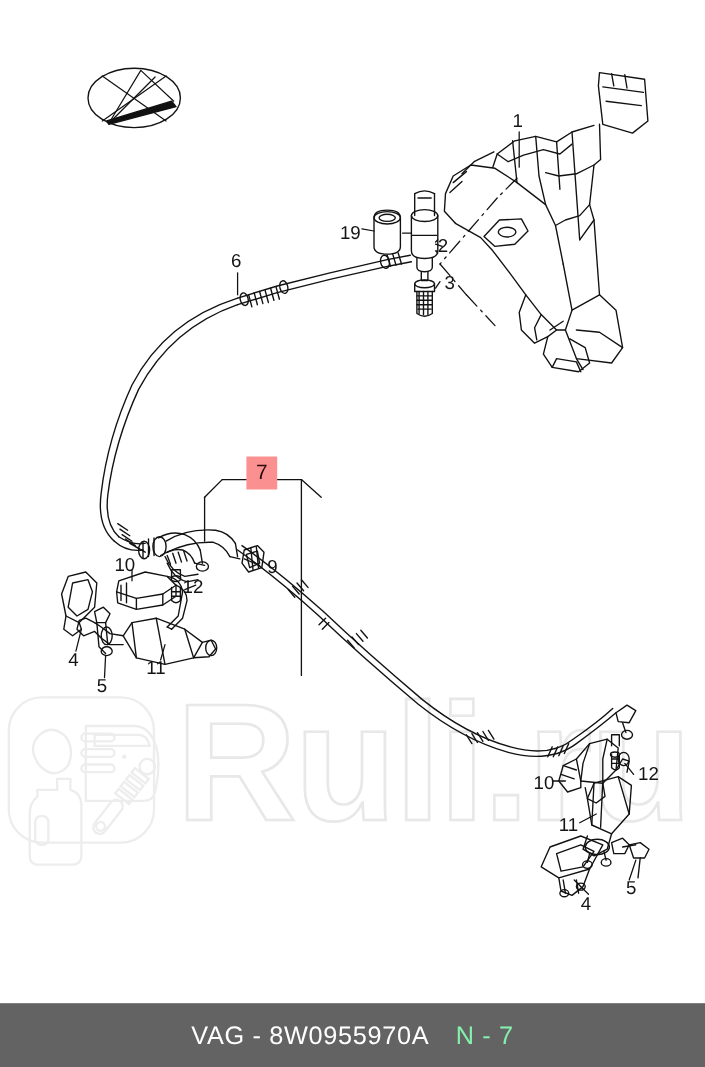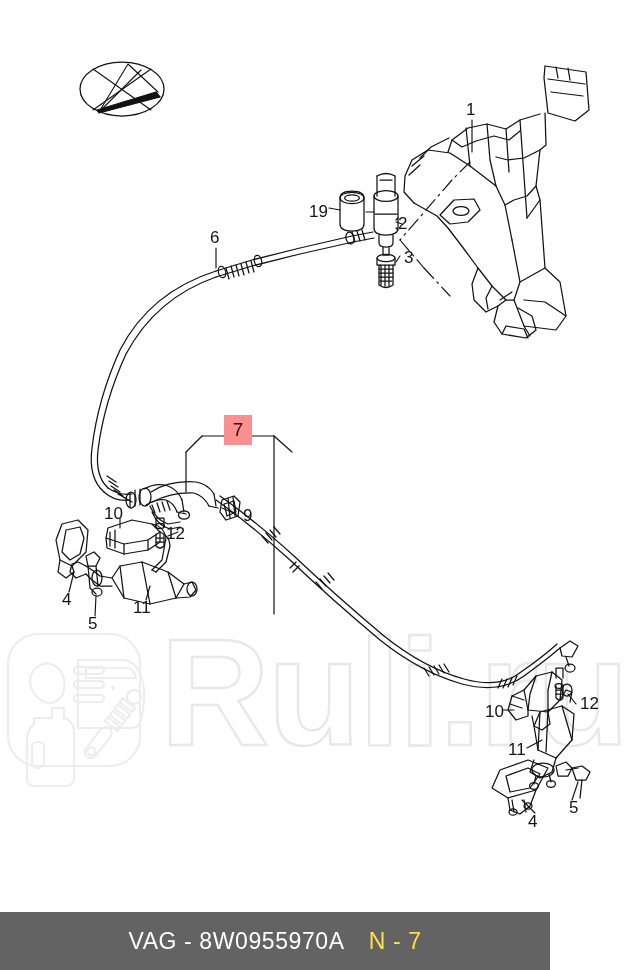--- a/index.html
+++ b/index.html
@@ -12,21 +12,21 @@
     position:absolute;left:0;top:0;width:641px;height:912px;
     background:#ffffff;
   }
   #diagram-svg{position:absolute;left:0;top:0;width:641px;height:912px;}
 
   
   #watermark-layer{position:absolute;left:0;top:0;width:641px;height:912px;pointer-events:none;}
 
   
   #footer-bar{
-    position:absolute;left:0;top:912px;width:550px;height:58px;
+    position:absolute;left:0;top:912px;width:641px;height:58px;
     background:#636363;
     display:flex;align-items:center;justify-content:center;
   }
   #footer-inner{display:flex;align-items:baseline;}
   .footer-text{
     color:#ffffff;font-size:23px;letter-spacing:0.6px;white-space:pre;
     font-family:"Liberation Sans", sans-serif;
   }
   #footer-page{margin-left:38px;}
 
@@ -369,15 +369,15 @@
 
   <div id="callout-7" class="callout-box" style="left: 224px; top: 415px; width: 28px; height: 30px; background: rgb(250, 144, 144); color: rgb(43, 11, 11);">
     <span>7</span>
   </div>
 
 </div>
 
 <div id="footer-bar" style="background: rgb(99, 99, 99);">
   <div id="footer-inner">
     <span class="footer-text" style="color: rgb(255, 255, 255);">VAG - 8W0955970A</span>
-    <span class="footer-text" id="footer-page" style="color: #fde047; margin-left: 24px;">N - 7</span>
+    <span class="footer-text" id="footer-page" style="color: #86efac; margin-left: 24px;">N - 7</span>
   </div>
 </div>
 
 </body></html>

